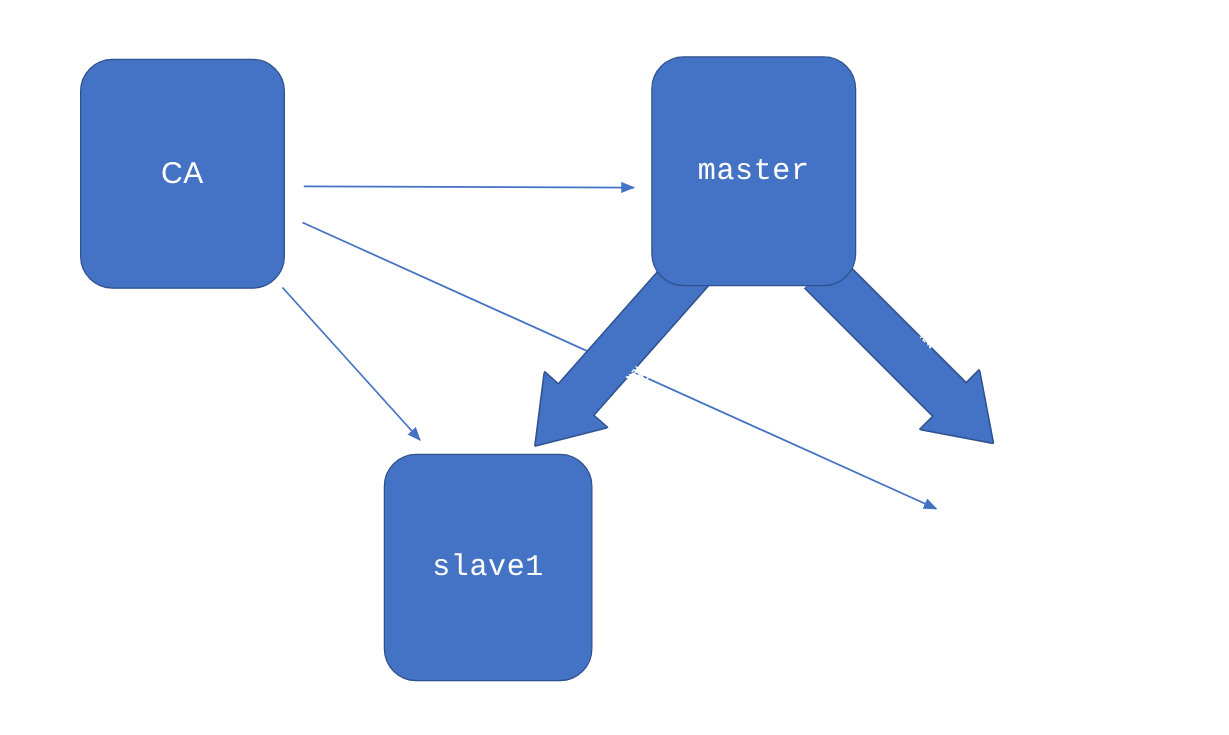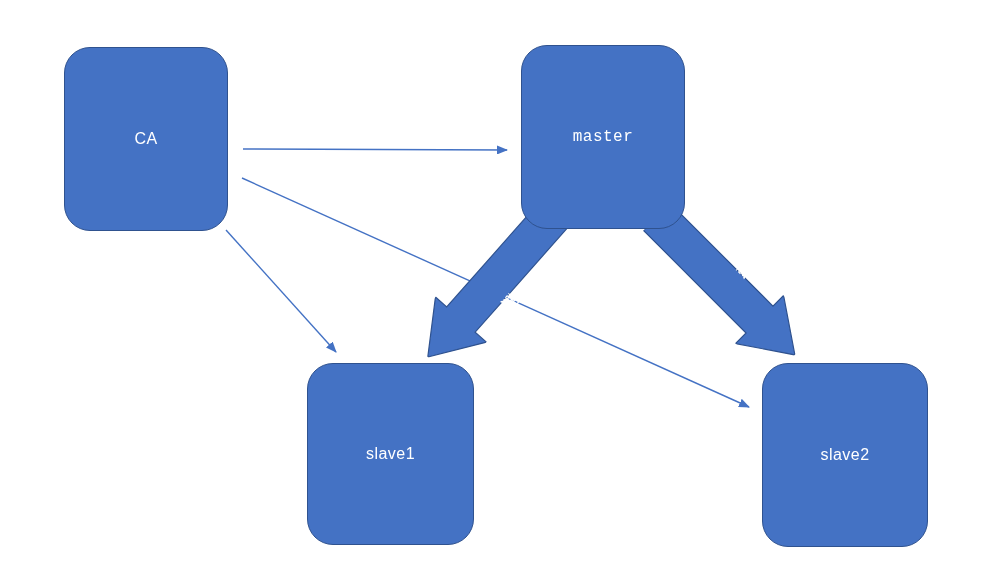--- a/index.html
+++ b/index.html
@@ -7,25 +7,25 @@
     position:relative;width:983px;height:588px;background:#fff;
     font-family:"Liberation Sans",sans-serif;overflow:hidden;
     --node-fill:#4472C4;--node-border:#2F528F;--connector:#4472C4;--label-text:#FFFFFF;
   }
   .connector-layer{position:absolute;left:0;top:0;width:983px;height:588px;z-index:1;}
   .connector-layer line{stroke:var(--connector);stroke-width:1.4;}
   .connector-layer .arrowhead-shape{fill:var(--connector);}
   .node{
     position:absolute;background:var(--node-fill);border:1.5px solid var(--node-border);
     border-radius:26px;display:flex;align-items:center;justify-content:center;
-    color:var(--label-text);font-size:16px;z-index:3;letter-spacing:0.5px;
+    color:var(--label-text);font-size:24px;z-index:3;letter-spacing:0.5px;
   }
   #node-ca{left:64px;top:47px;width:162px;height:182px;}
   #node-master{left:521px;top:45px;width:162px;height:182px;font-family:Liberation Mono, monospace;}
-  #node-slave1{left:307px;top:363px;width:165px;height:180px;}
+  #node-slave1{left:307px;top:363px;width:165px;height:180px;font-family:Liberation Mono, monospace;}
   #node-slave2{left:762px;top:363px;width:164px;height:182px;}
   .block-arrow{
     position:absolute;width:68px;height:195px;z-index:2;transform-origin:34px 0;
   }
   #block-arrow-left{left:523px;top:211px;transform:rotate(41.5deg);}
   #block-arrow-right{left:623px;top:217px;transform:rotate(-45deg);}
   .block-arrow svg{position:absolute;left:0;top:0;}
   .block-arrow .shape{fill:var(--node-fill);stroke:var(--node-border);stroke-width:1.2;}
   .block-arrow-label{
     position:absolute;left:0;top:76px;width:68px;display:flex;justify-content:center;
@@ -68,17 +68,14 @@
   </div>
 
   <div class="node" id="node-master">
     <span>master</span>
   </div>
 
   <div class="node" id="node-slave1">
     <span>slave1</span>
   </div>
 
-  <div class="node" id="node-slave2">
-    <span>slave2</span>
-  </div>
 
 </div>
 
 </body></html>

